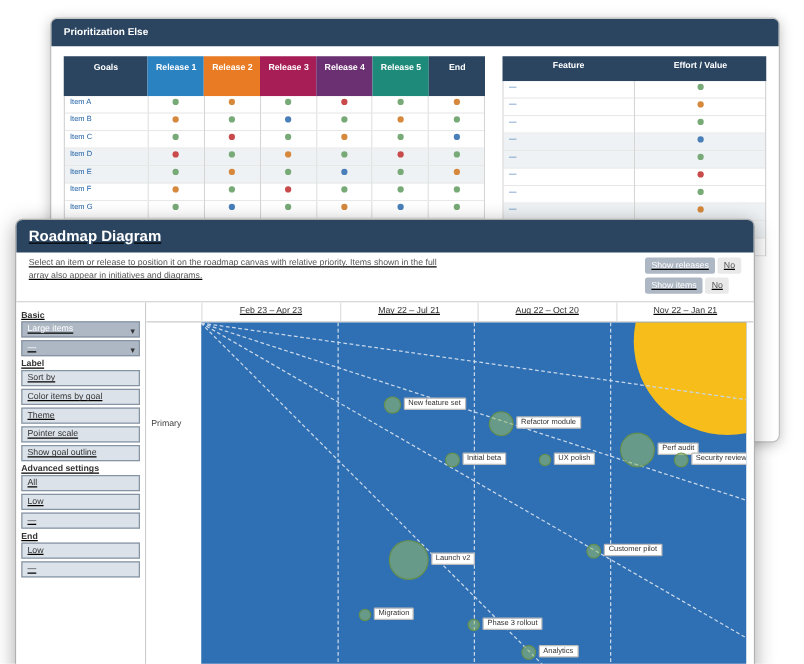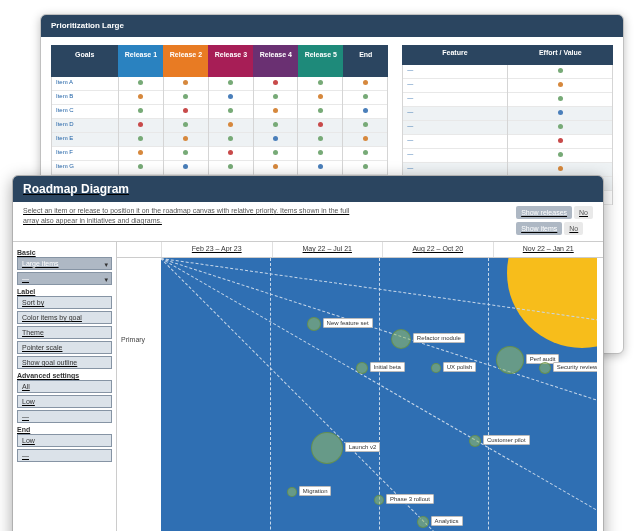--- a/index.html
+++ b/index.html
@@ -194,21 +194,21 @@
   .tag{
     position:absolute;background:#fff;border:1px solid #bbb;
     font-size:6px;color:#333;padding:1px 3px;white-space:nowrap;
     border-radius:1px;
   }
 </style>
 </head>
 <body>
 
 <div class="back-window">
-  <div class="back-header">Prioritization Large</div>
+  <div class="back-header">Prioritization Else</div>
   <div class="back-body">
     <div class="main-table">
       <div class="tab-row">
         <div class="tab first">Goals</div>
         <div class="tab" style="background:#2a82c0">Release 1</div>
         <div class="tab" style="background:#e87b23">Release 2</div>
         <div class="tab" style="background:#a71e56">Release 3</div>
         <div class="tab" style="background:#6a3072">Release 4</div>
         <div class="tab" style="background:#1e8a7a">Release 5</div>
         <div class="tab" style="background:#2b4560">End</div>

